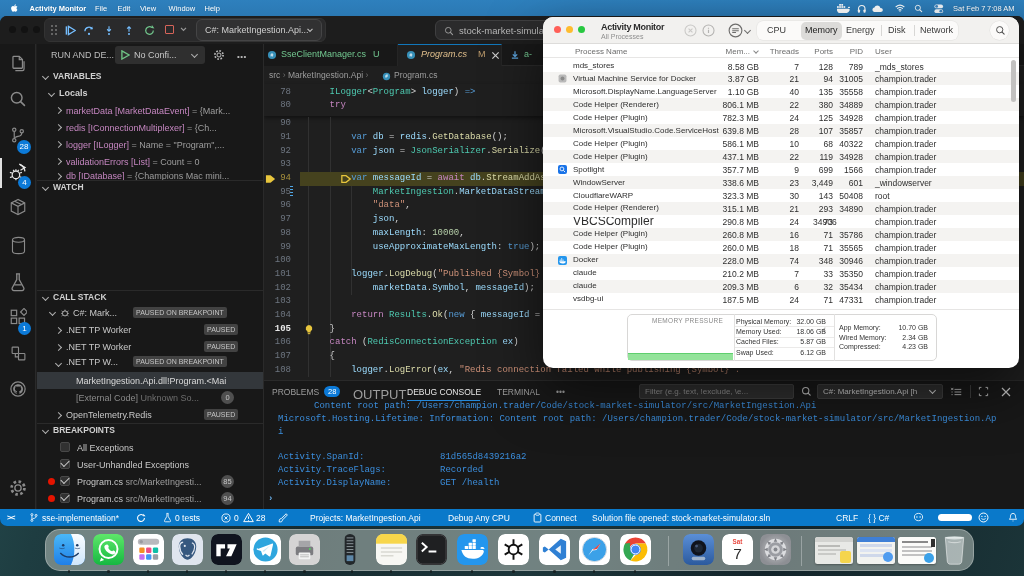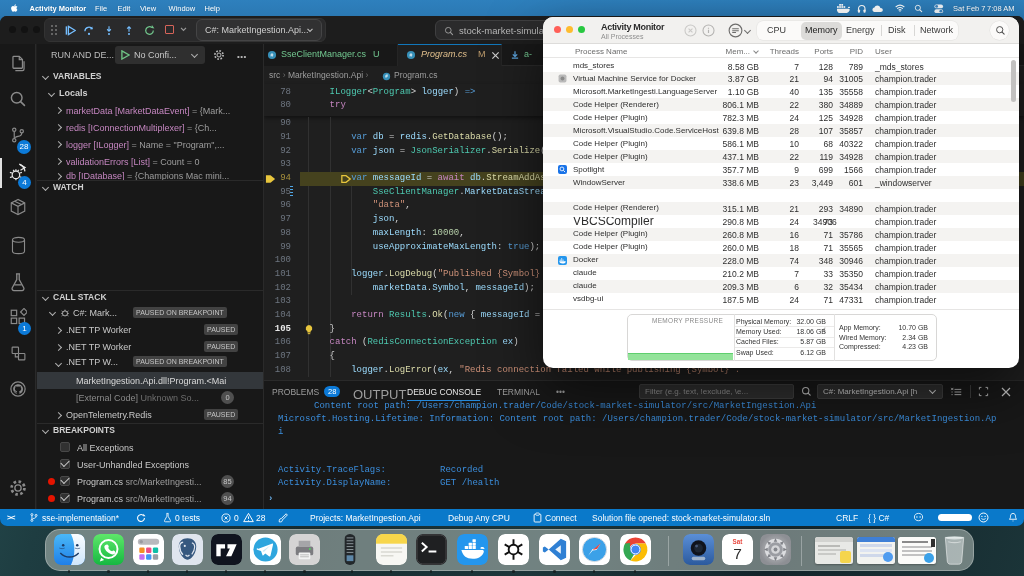--- a/index.html
+++ b/index.html
@@ -372,21 +372,21 @@
     <div class="ln" style="top:128px;color:#a8913c">94</div>
         <div class="cl" style="top:128px;left:87.2px"><span class="kw">var</span> <span class="vr">messageId</span> = <span class="ctl">await</span> <span class="vr">db</span>.<span class="fn">StreamAddAsync</span>(</div>
     <svg class="ab" style="left:1px;top:130px" width="11" height="10" viewBox="0 0 12 10">
           <path d="M1 1h5l5 4-5 4H1z" fill="#e8c63d"></path>
         </svg>
     <svg class="ab" style="left:77px;top:130px" width="10" height="10" viewBox="0 0 12 10">
           <path d="M1 1h5l5 4-5 4H1z" fill="none" stroke="#e8c63d" stroke-width="1.5"></path>
         </svg>
     <div class="ab" style="left:26px;top:142px;width:3px;height:12px;background:repeating-linear-gradient(180deg,#4fa7e8 0 1.5px,transparent 1.5px 3px)"></div>
     <div class="ln" style="top:141.7px">95</div>
-        <div class="cl" style="top:141.7px;left:108.8px"><span class="ty">SseClientManager</span>.<span class="vr">MarketDataStream</span>,</div>
+        <div class="cl" style="top:141.7px;left:108.8px"><span class="ty">MarketIngestion</span>.<span class="vr">MarketDataStream</span>,</div>
     <div class="ln" style="top:155.4px">96</div>
         <div class="cl" style="top:155.4px;left:108.8px"><span class="st">"data"</span>,</div>
     <div class="ln" style="top:169.1px">97</div>
         <div class="cl" style="top:169.1px;left:108.8px"><span class="vr">json</span>,</div>
     <div class="ln" style="top:182.8px">98</div>
         <div class="cl" style="top:182.8px;left:108.8px"><span class="vr">maxLength</span>: <span class="nm">10000</span>,</div>
     <div class="ln" style="top:196.5px">99</div>
         <div class="cl" style="top:196.5px;left:108.8px"><span class="vr">useApproximateMaxLength</span>: <span class="kw">true</span>);</div>
     <div class="ln" style="top:210.2px">100</div>
     <div class="ln" style="top:223.9px">101</div>
@@ -436,20 +436,21 @@
           <g stroke="#c5c5c5" stroke-width="1.4" fill="none">
             <path d="M2 5V2h3M11 2h3v3M14 11v3h-3M5 14H2v-3"></path>
           </g>
         </svg>
     <svg class="ab" style="left:737px;top:5.5px" width="10" height="10" viewBox="0 0 10 10">
           <path d="M1 1l8 8M9 1L1 9" stroke="#c5c5c5" stroke-width="1.2"></path>
         </svg>
     <div class="cl" style="top:32px;left:14px;color:#3b8edd">Microsoft.Hosting.Lifetime: Information: Content root path: /Users/champion.trader/Code/stock-market-simulator/src/MarketIngestion.Ap</div>
     <div class="cl" style="top:19.3px;left:50px;color:#3b8edd">Content root path: /Users/champion.trader/Code/stock-market-simulator/src/MarketIngestion.Api</div>
     <div class="cl" style="top:44.7px;left:14px;color:#3b8edd">i</div>
+    <div class="cl" style="top:70.1px;left:14px;color:#3b8edd">Activity.SpanId:              81d565d8439216a2</div>
     <div class="cl" style="top:82.8px;left:14px;color:#3b8edd">Activity.TraceFlags:          Recorded</div>
     <div class="cl" style="top:95.5px;left:14px;color:#3b8edd">Activity.DisplayName:         GET /health</div>
     <div class="ab" style="top:108.2px;left:14px;height:6px;overflow:hidden"></div>
     <div class="cl" style="top:112px;left:4px;color:#6ab0ea;font-weight:bold">›</div>
    </div>
 
    <div class="ab" style="left:0;top:493px;width:1024px;height:17px;background:#0a79ca;color:#fff;font-size:8.5px" id="statusbar">
     <div class="ab" style="left:7px;top:4px;font-weight:bold;font-size:8px;letter-spacing:-1px">&gt;&lt;</div>
     <svg class="ab" style="left:29px;top:3px" width="10" height="11" viewBox="0 0 24 24">
           <g fill="none" stroke="#fff" stroke-width="2">
@@ -571,21 +572,21 @@
             <circle cx="8" cy="8" r="3.5" fill="#8a8a8a"></circle>
           </svg>
           <div class="ab" style="left:30px;top:2.5px;width:153px;height:11px;line-height:8.5px;white-space:nowrap;overflow:hidden;font-size:8px">Virtual Machine Service for Docker</div>
           <div class="ab" style="left:156px;top:2px;width:60px;text-align:right">3.87 GB</div>
           <div class="ab" style="left:206px;top:2px;width:50px;text-align:right">21</div>
           <div class="ab" style="left:240px;top:2px;width:50px;text-align:right">94</div>
           <div class="ab" style="left:270px;top:2px;width:50px;text-align:right">31005</div>
           <div class="ab" style="left:332px;top:2px;white-space:nowrap">champion.trader</div>
         </div>
         <div class="ab" style="left:0;top:25.90px;width:476px;height:12.95px;font-size:8.5px;color:#2e2e2e;z-index:1">
-          <div class="ab" style="left:30px;top:2.5px;width:153px;height:11px;line-height:8.5px;white-space:nowrap;overflow:hidden;font-size:8px">Microsoft.MarketIngesti.LanguageServer</div>
+          <div class="ab" style="left:30px;top:2.5px;width:153px;height:11px;line-height:8.5px;white-space:nowrap;overflow:hidden;font-size:8px">Microsoft.DisplayName.LanguageServer</div>
           <div class="ab" style="left:156px;top:2px;width:60px;text-align:right">1.10 GB</div>
           <div class="ab" style="left:206px;top:2px;width:50px;text-align:right">40</div>
           <div class="ab" style="left:240px;top:2px;width:50px;text-align:right">135</div>
           <div class="ab" style="left:270px;top:2px;width:50px;text-align:right">35558</div>
           <div class="ab" style="left:332px;top:2px;white-space:nowrap">champion.trader</div>
         </div>
         <div class="ab" style="left:0;top:38.85px;width:476px;height:12.95px;background:#f4f3f1"></div>
         <div class="ab" style="left:0;top:38.85px;width:476px;height:12.95px;font-size:8.5px;color:#2e2e2e;z-index:1">
           <div class="ab" style="left:30px;top:2.5px;width:153px;height:11px;line-height:8.5px;white-space:nowrap;overflow:hidden;font-size:8px">Code Helper (Renderer)</div>
           <div class="ab" style="left:156px;top:2px;width:60px;text-align:right">806.1 MB</div>
@@ -642,20 +643,28 @@
           <div class="ab" style="left:332px;top:2px;white-space:nowrap">champion.trader</div>
         </div>
         <div class="ab" style="left:0;top:116.55px;width:476px;height:12.95px;background:#f4f3f1"></div>
         <div class="ab" style="left:0;top:116.55px;width:476px;height:12.95px;font-size:8.5px;color:#2e2e2e;z-index:1">
           <div class="ab" style="left:30px;top:2.5px;width:153px;height:11px;line-height:8.5px;white-space:nowrap;overflow:hidden;font-size:8px">WindowServer</div>
           <div class="ab" style="left:156px;top:2px;width:60px;text-align:right">338.6 MB</div>
           <div class="ab" style="left:206px;top:2px;width:50px;text-align:right">23</div>
           <div class="ab" style="left:240px;top:2px;width:50px;text-align:right">3,449</div>
           <div class="ab" style="left:270px;top:2px;width:50px;text-align:right">601</div>
           <div class="ab" style="left:332px;top:2px;white-space:nowrap">_windowserver</div>
+        </div>
+        <div class="ab" style="left:0;top:129.50px;width:476px;height:12.95px;font-size:8.5px;color:#2e2e2e;z-index:1">
+          <div class="ab" style="left:30px;top:2.5px;width:153px;height:11px;line-height:8.5px;white-space:nowrap;overflow:hidden;font-size:8px">CloudflareWARP</div>
+          <div class="ab" style="left:156px;top:2px;width:60px;text-align:right">323.3 MB</div>
+          <div class="ab" style="left:206px;top:2px;width:50px;text-align:right">30</div>
+          <div class="ab" style="left:240px;top:2px;width:50px;text-align:right">143</div>
+          <div class="ab" style="left:270px;top:2px;width:50px;text-align:right">50408</div>
+          <div class="ab" style="left:332px;top:2px;white-space:nowrap">root</div>
         </div>
         <div class="ab" style="left:0;top:142.45px;width:476px;height:12.95px;background:#f4f3f1"></div>
         <div class="ab" style="left:0;top:142.45px;width:476px;height:12.95px;font-size:8.5px;color:#2e2e2e;z-index:1">
           <div class="ab" style="left:30px;top:2.5px;width:153px;height:11px;line-height:8.5px;white-space:nowrap;overflow:hidden;font-size:8px">Code Helper (Renderer)</div>
           <div class="ab" style="left:156px;top:2px;width:60px;text-align:right">315.1 MB</div>
           <div class="ab" style="left:206px;top:2px;width:50px;text-align:right">21</div>
           <div class="ab" style="left:240px;top:2px;width:50px;text-align:right">293</div>
           <div class="ab" style="left:270px;top:2px;width:50px;text-align:right">34890</div>
           <div class="ab" style="left:332px;top:2px;white-space:nowrap">champion.trader</div>
         </div>

